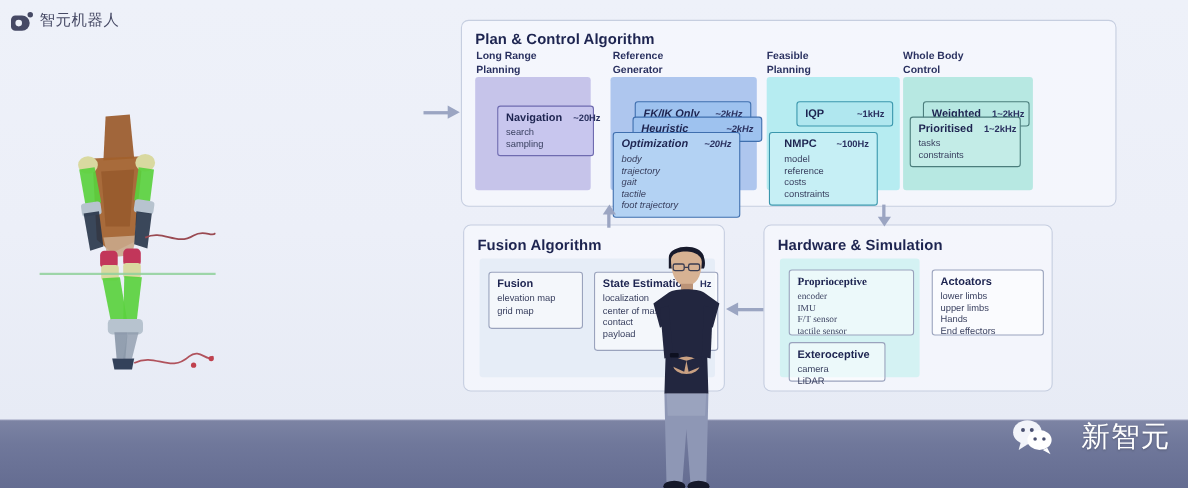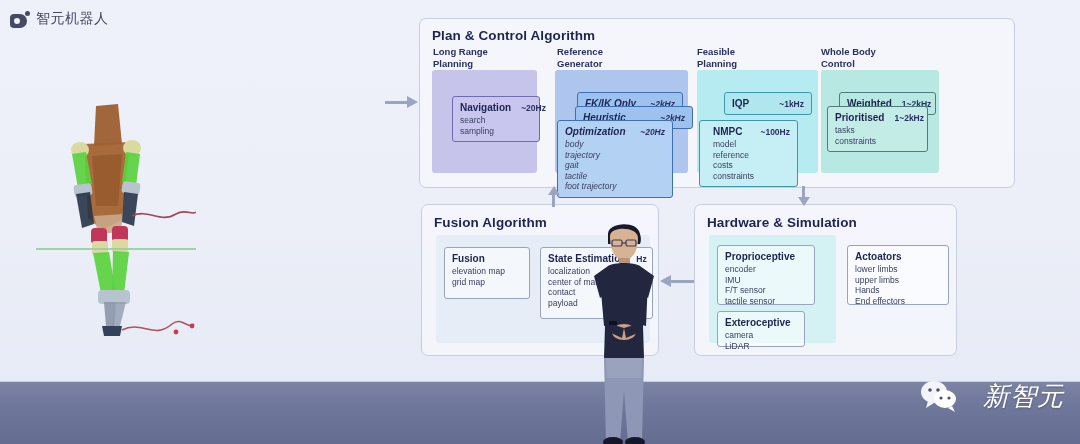--- a/index.html
+++ b/index.html
@@ -125,21 +125,21 @@
   #c-weighted { left: 18px; top: 22px; width: 97px; background: #b7e8e2; border-color: #4b7d7c; }
   #c-prior    { left: 6px;  top: 36px; width: 101px; background: #c3ece7; border-color: #4b7d7c; }
 
   
   #bg-fusion { left: 14px; top: 30px; width: 214px; height: 108px; background: rgba(226,233,246,.75); }
   #c-mapping { position:absolute; left: 22px; top: 42px; width: 86px; height: 52px; }
   #c-stateest{ position:absolute; left: 118px; top: 42px; width: 113px; height: 72px; }
 
   
   #bg-hw { left: 14px; top: 30px; width: 127px; height: 108px; background: #d4f2f3; }
-  #c-prop { position:absolute; left: 22px; top: 40px; width: 98px; height: 60px; }
+  #c-prop { position:absolute; left: 22px; top: 40px; width: 114px; height: 60px; font-family: Liberation Serif, serif; }
   #c-exte { position:absolute; left: 22px; top: 106px; width: 88px; height: 36px; }
   #c-act  { position:absolute; left: 152px; top: 40px; width: 102px; height: 60px; }
 
   
   .arrow { position: absolute; }
   .arrow .shaft { position: absolute; background: #9ba5c2; }
   .arrow .head  { position: absolute; width: 0; height: 0; }
 
   #arrow-rw-plan { left: 385px; top: 96px; width: 34px; height: 12px; }
   #arrow-rw-plan .shaft { left: 0; top: 5px; width: 24px; height: 3px; }
@@ -154,21 +154,21 @@
   #arrow-plan-hw .head { left: 0; top: 11px; border-left: 6px solid transparent; border-right: 6px solid transparent; border-top: 9px solid #9ba5c2; }
 
   #arrow-hw-fusion { left: 660px; top: 275px; width: 34px; height: 12px; }
   #arrow-hw-fusion .shaft { left: 10px; top: 5px; width: 24px; height: 3px; }
   #arrow-hw-fusion .head { left: 0; top: 0; border-top: 6px solid transparent; border-bottom: 6px solid transparent; border-right: 11px solid #9ba5c2; }
 
   
   #presenter { position: absolute; left: 578px; top: 218px; width: 92px; height: 226px; }
 
   
-  #watermark { position: absolute; right: 16px; bottom: 30px; display: flex; align-items: flex-start; gap: 24px; font-style: italic; }
+  #watermark { position: absolute; right: 16px; bottom: 30px; display: flex; align-items: flex-end; gap: 24px; }
   #wm-text { font-size: 26px; color: #ffffff; font-weight: 400; letter-spacing: 1px;
              text-shadow: 0 1px 2px rgba(0,0,0,.25); }
 </style>
 </head>
 <body>
 
 <div id="stage">
 
   <div class="wall"></div>
   <div class="floor"></div>

